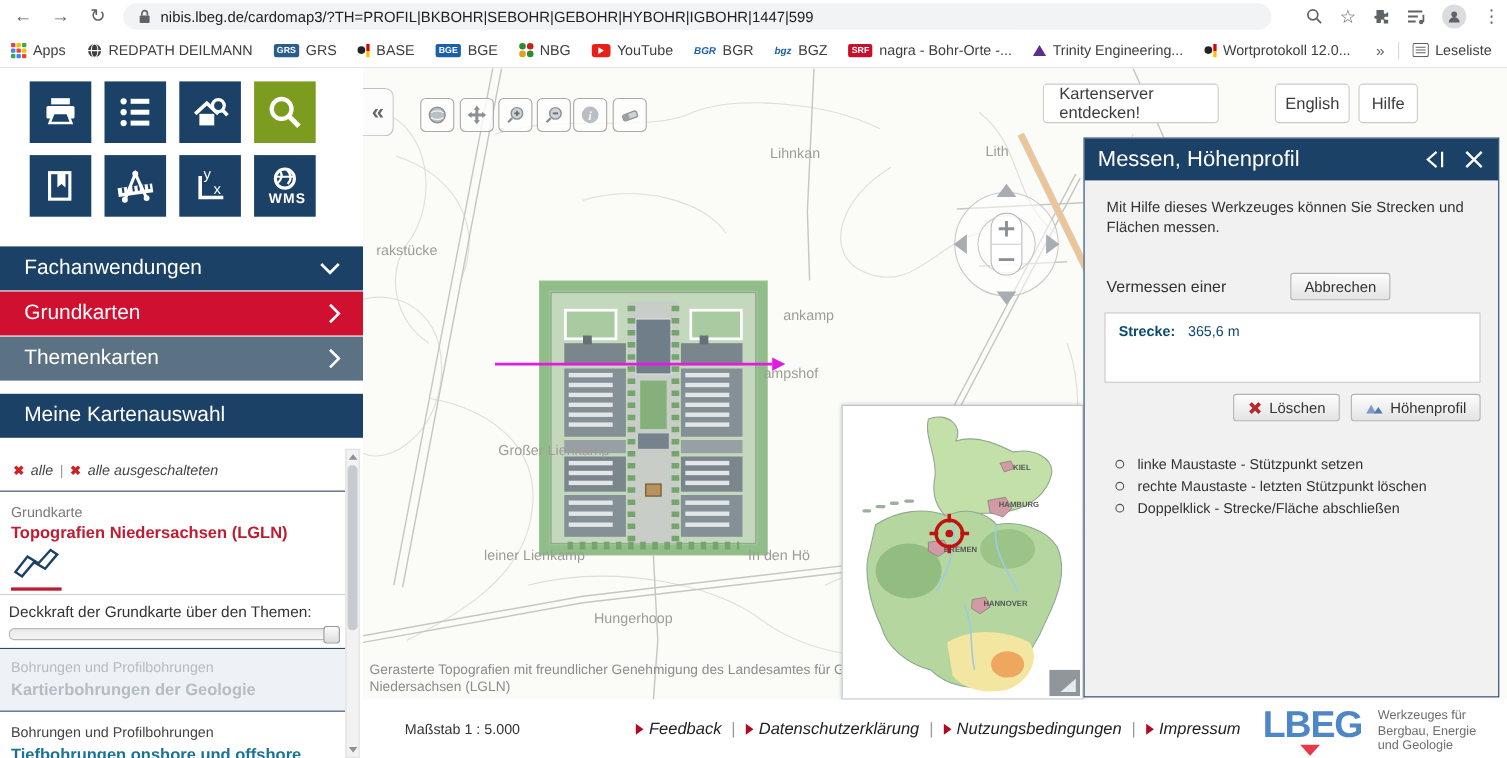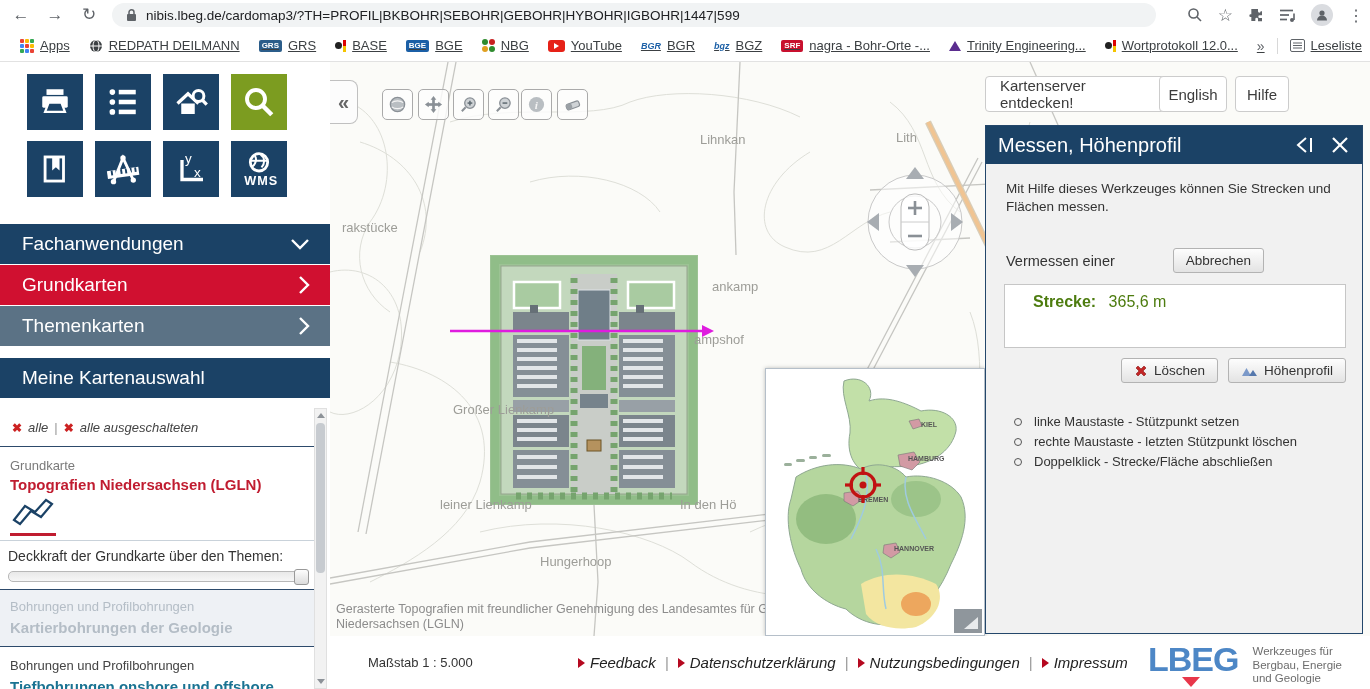--- a/index.html
+++ b/index.html
@@ -11,21 +11,21 @@
   .nav-ico{position:absolute;top:2px;color:#5f6368;font-size:17px;line-height:26px;width:26px;text-align:center;cursor:pointer;}
   .urlbar{position:absolute;left:112px;top:3px;width:1044px;height:24px;background:#f1f3f4;border-radius:13px;
           display:flex;align-items:center;padding:0 14px;box-sizing:border-box;}
   .url-text{font-size:13.5px;color:#202124;margin-left:9px;white-space:nowrap;overflow:hidden;}
   .chrome-right{position:absolute;right:6px;top:0;height:30px;display:flex;align-items:center;gap:15px;}
   .chrome-right .ci{color:#5f6368;font-size:15px;display:flex;align-items:center;cursor:pointer;}
   .avatar{width:22px;height:22px;border-radius:50%;background:#dadce0;display:flex;align-items:center;justify-content:center;}
 
   
   .bookmarks{position:absolute;top:30px;left:0;width:1370px;height:32px;background:#fff;border-bottom:1px solid #e2e2e2;
-             display:flex;align-items:center;font-size:13px;color:#3c4043;padding-left:20px;box-sizing:border-box;gap:19px;text-decoration:underline;}
+             display:flex;align-items:center;font-size:13px;color:#3c4043;padding-left:10px;box-sizing:border-box;gap:19px;}
   .bm{display:flex;align-items:center;gap:6px;white-space:nowrap;cursor:pointer;}
   .bm-badge{font-size:8px;font-weight:bold;color:#fff;border-radius:2px;padding:1px 3px;line-height:10px;}
   .bm-textic{font-size:9px;font-weight:bold;font-style:italic;color:#1b5fa6;}
   .appgrid{display:grid;grid-template-columns:repeat(3,4px);grid-gap:1px;}
   .appgrid i{width:4px;height:4px;border-radius:1px;display:block;}
   .yt{width:17px;height:12px;background:#e62117;border-radius:3px;position:relative;}
   .yt:after{content:"";position:absolute;left:6px;top:3px;border-left:5px solid #fff;border-top:3px solid transparent;border-bottom:3px solid transparent;}
   .flagic{display:flex;align-items:center;gap:1px;}
   .flagic .dot{width:7px;height:7px;border-radius:50%;background:#222;}
   .flagic .bar{width:3px;height:12px;background:linear-gradient(#d00 0 50%,#f5c400 50% 100%);}
@@ -84,21 +84,21 @@
   .panel-header{position:absolute;left:0;top:0;width:100%;height:38px;background:#1b4266;color:#fff;display:flex;align-items:center;
                 padding:0 12px;box-sizing:border-box;}
   .panel-title{font-size:20px;}
   .panel-hicons{margin-left:auto;display:flex;align-items:center;gap:14px;}
   .panel-desc{position:absolute;left:20px;top:54px;width:330px;font-size:13.5px;color:#333;line-height:18px;}
   .measure-row{position:absolute;left:20px;top:122px;width:338px;display:flex;align-items:center;}
   .measure-lbl{font-size:14.5px;color:#333;}
   .btn{background:linear-gradient(#fdfdfd,#e3e3e3);border:1px solid #b3b3b3;border-radius:3px;color:#333;font-size:13.5px;
        padding:4px 12px;display:inline-flex;align-items:center;gap:6px;cursor:pointer;font-family:"Liberation Sans",sans-serif;}
   .dist-box{position:absolute;left:18px;top:158px;width:342px;height:64px;background:#fff;border:1px solid #c6c6c6;box-sizing:border-box;
-            padding:8px 28px;font-size:16px;color:#4d7c0f;}
+            padding:8px 12px;font-size:13px;color:#0c4a6e;}
   .btn-row{position:absolute;right:16px;top:232px;display:flex;gap:10px;}
   .hints{position:absolute;left:28px;top:288px;font-size:13px;color:#333;}
   .hint{display:flex;align-items:center;gap:12px;margin-bottom:5px;}
   .bullet{width:6px;height:6px;border:1.5px solid #555;border-radius:50%;flex:0 0 auto;}
 
   
   .footer{position:absolute;left:330px;top:636px;width:1040px;height:53px;background:#fff;}
   .footer-scale{position:absolute;left:38px;top:19px;font-size:13px;color:#333;}
   .footer-links{position:absolute;left:248px;top:18px;display:flex;align-items:center;gap:9px;font-size:15px;font-style:italic;color:#222;}
   .flink{display:flex;align-items:center;gap:5px;cursor:pointer;}
@@ -579,21 +579,21 @@
   </div>
   <div class="map-btn" style="left:557px">
     <svg width="19" height="19" viewBox="0 0 20 20">
         <g transform="rotate(-20 10 10)">
           <rect x="3" y="8" width="14" height="6" rx="2" fill="#cfd3d6" stroke="#8a9096" stroke-width="1.2"></rect>
           <rect x="3" y="8" width="6" height="6" rx="2" fill="#9aa0a5"></rect>
         </g>
       </svg>
   </div>
 
-  <div class="hdr-btn" style="left:985px;width:188px">
+  <div class="hdr-btn" style="left:948px;width:160px">
     <span>Kartenserver entdecken!</span>
   </div>
   <div class="hdr-btn" style="left:1159px;width:68px">
     <span>English</span>
   </div>
   <div class="hdr-btn" style="left:1235px;width:54px">
     <span>Hilfe</span>
   </div>
 
   <div class="overview">

